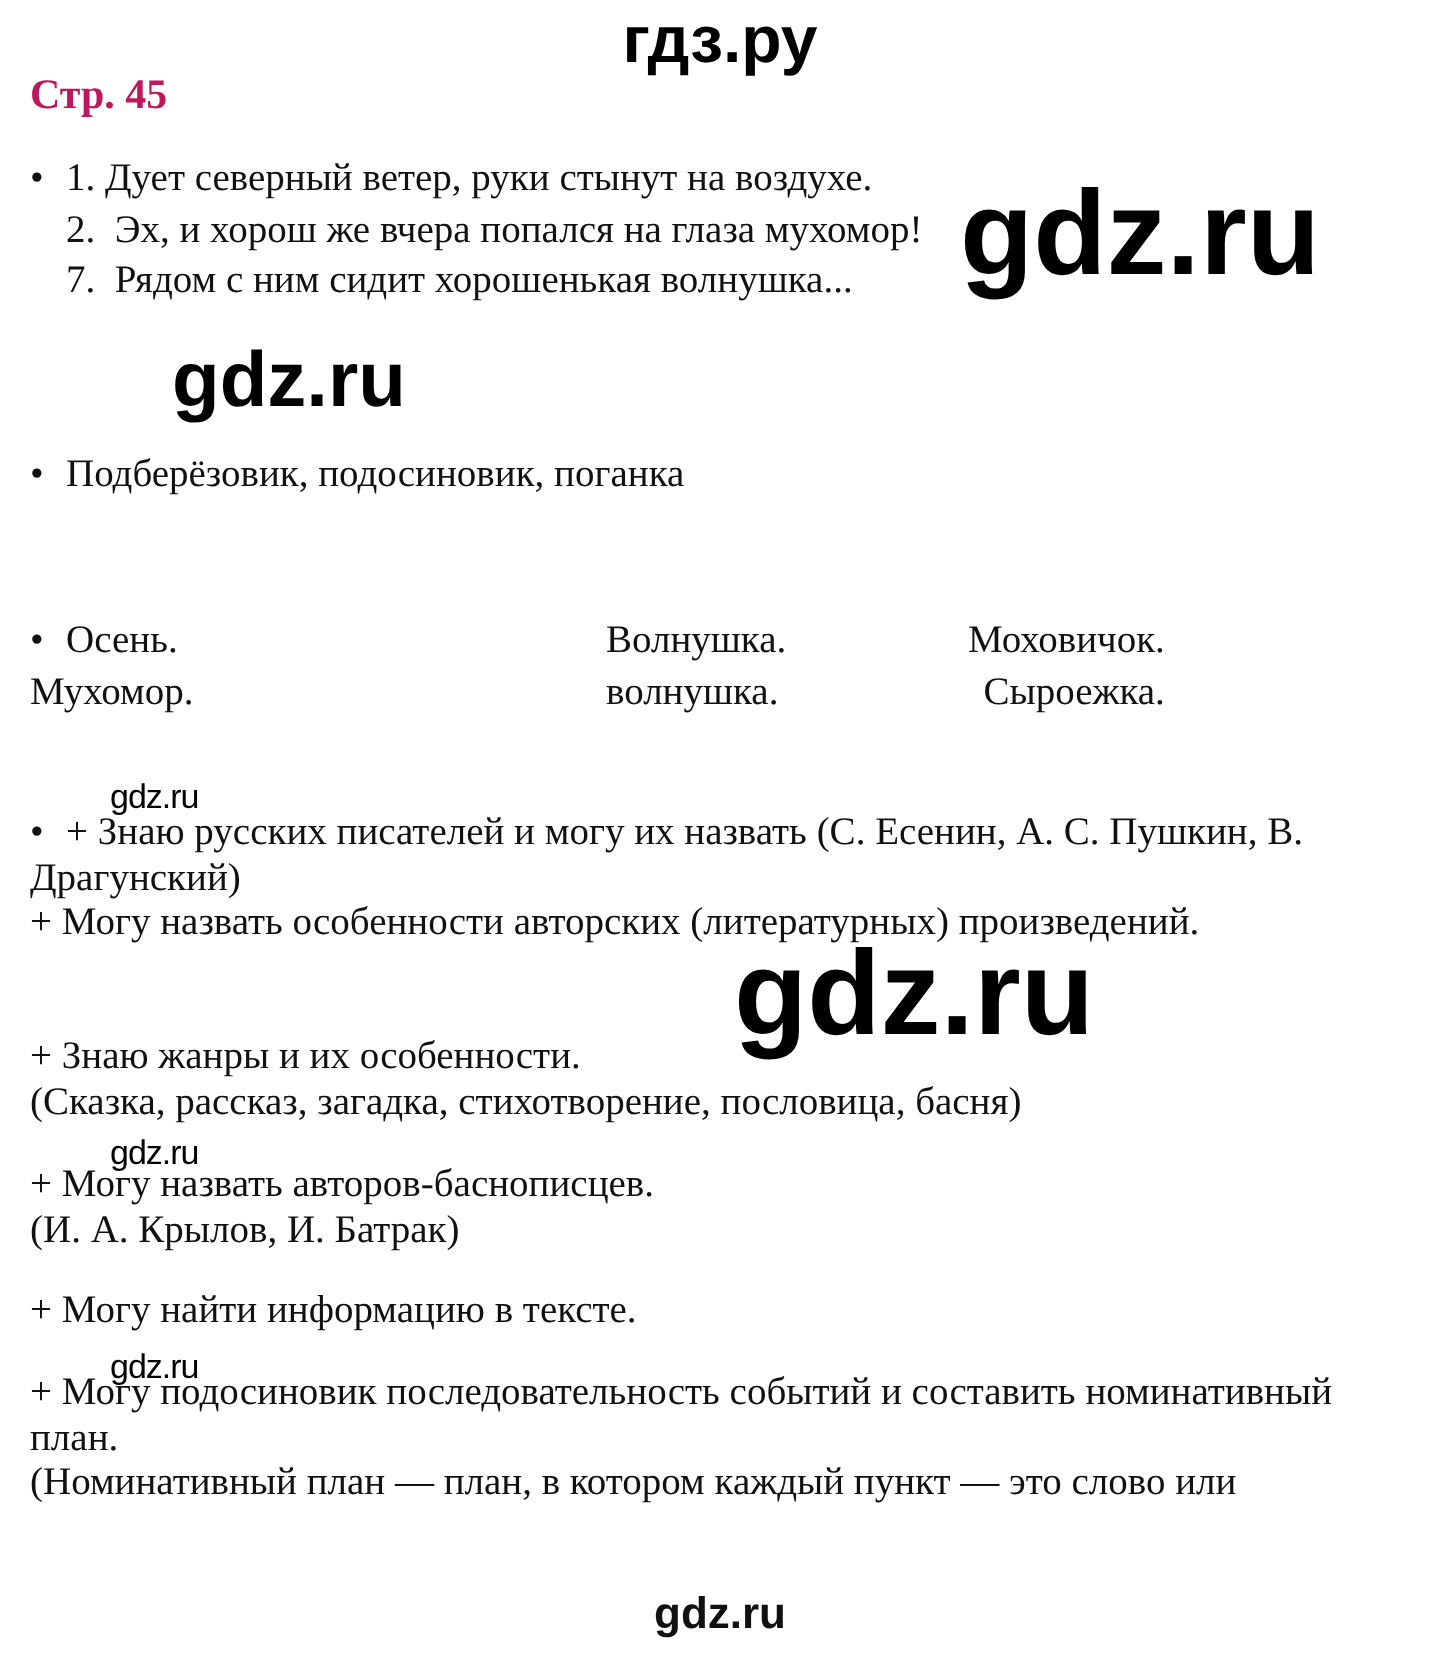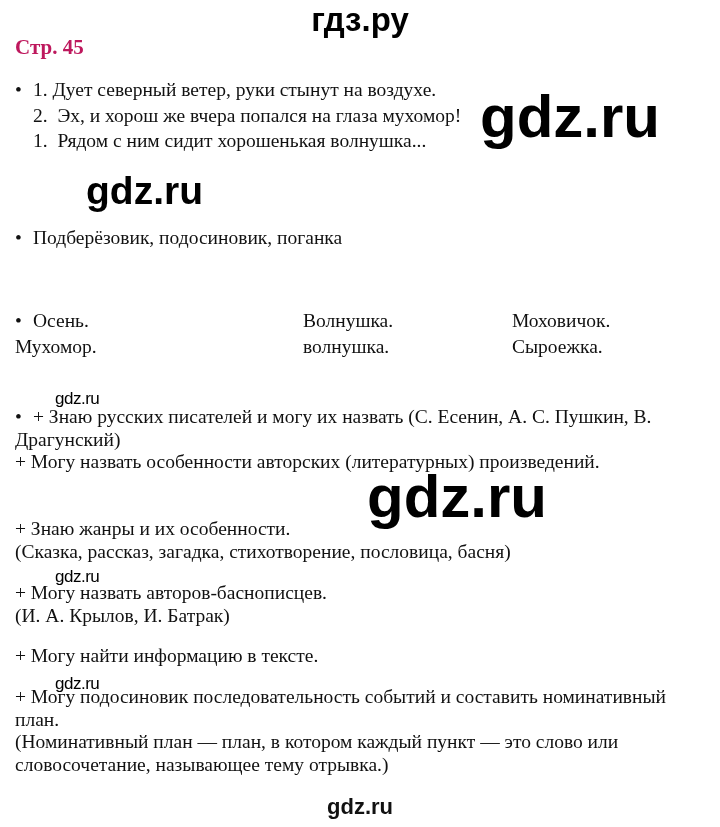--- a/index.html
+++ b/index.html
@@ -49,21 +49,21 @@
   }
   .list-line { line-height:25.6px; }
   .bullet-row { display:flex; }
   .bullet { flex:0 0 18px; width:18px; }
   .sec-sentences { left:15px; top:77px; }
   .sec-mushrooms { left:15px; top:227px; }
   .sec-columns   { left:0;    top:308px; width:720px; height:60px; }
   .col { position:absolute; top:0; }
   .col-1 { left:15px; }
   .col-2 { left:263px;margin-left:40px; }
-  .col-3 { left:512px; }
+  .col-3 { left:484px;text-align:right; }
   .sec-skills-1 { left:15px; top:406px; }
   .sec-skills-2 { left:15px; top:518px; }
   .sec-skills-3 { left:15px; top:582px; }
   .sec-skills-4 { left:15px; top:645px; }
   .sec-skills-5 { left:15px; top:686px; }
 </style>
 </head>
 <body>
 
 <div class="page">
@@ -78,21 +78,21 @@
   <div class="wm-small wm-small-1">gdz.ru</div>
   <div class="wm-small wm-small-2">gdz.ru</div>
   <div class="wm-small wm-small-3">gdz.ru</div>
 
   <div class="sec sec-sentences">
     <div class="bullet-row">
       <span class="bullet line list-line">•</span>
       <div>
         <div class="line list-line">1. Дует северный ветер, руки стынут на воздухе.</div>
         <div class="line list-line">2.  Эх, и хорош же вчера попался на глаза мухомор!</div>
-        <div class="line list-line">1.  Рядом с ним сидит хорошенькая волнушка...</div>
+        <div class="line list-line">7.  Рядом с ним сидит хорошенькая волнушка...</div>
       </div>
     </div>
   </div>
 
   <div class="sec sec-mushrooms">
     <div class="bullet-row">
       <span class="bullet line">•</span>
       <div class="line">Подберёзовик, подосиновик, поганка</div>
     </div>
   </div>
@@ -135,18 +135,17 @@
   </div>
 
   <div class="sec sec-skills-4">
     <div class="line">+ Могу найти информацию в тексте.</div>
   </div>
 
   <div class="sec sec-skills-5">
     <div class="line">+ Могу подосиновик последовательность событий и составить номинативный</div>
     <div class="line">план.</div>
     <div class="line">(Номинативный план — план, в котором каждый пункт — это слово или</div>
-    <div class="line">словосочетание, называющее тему отрывка.)</div>
   </div>
 
   <div class="logo-bottom">gdz.ru</div>
 
 </div>
 
 </body></html>

